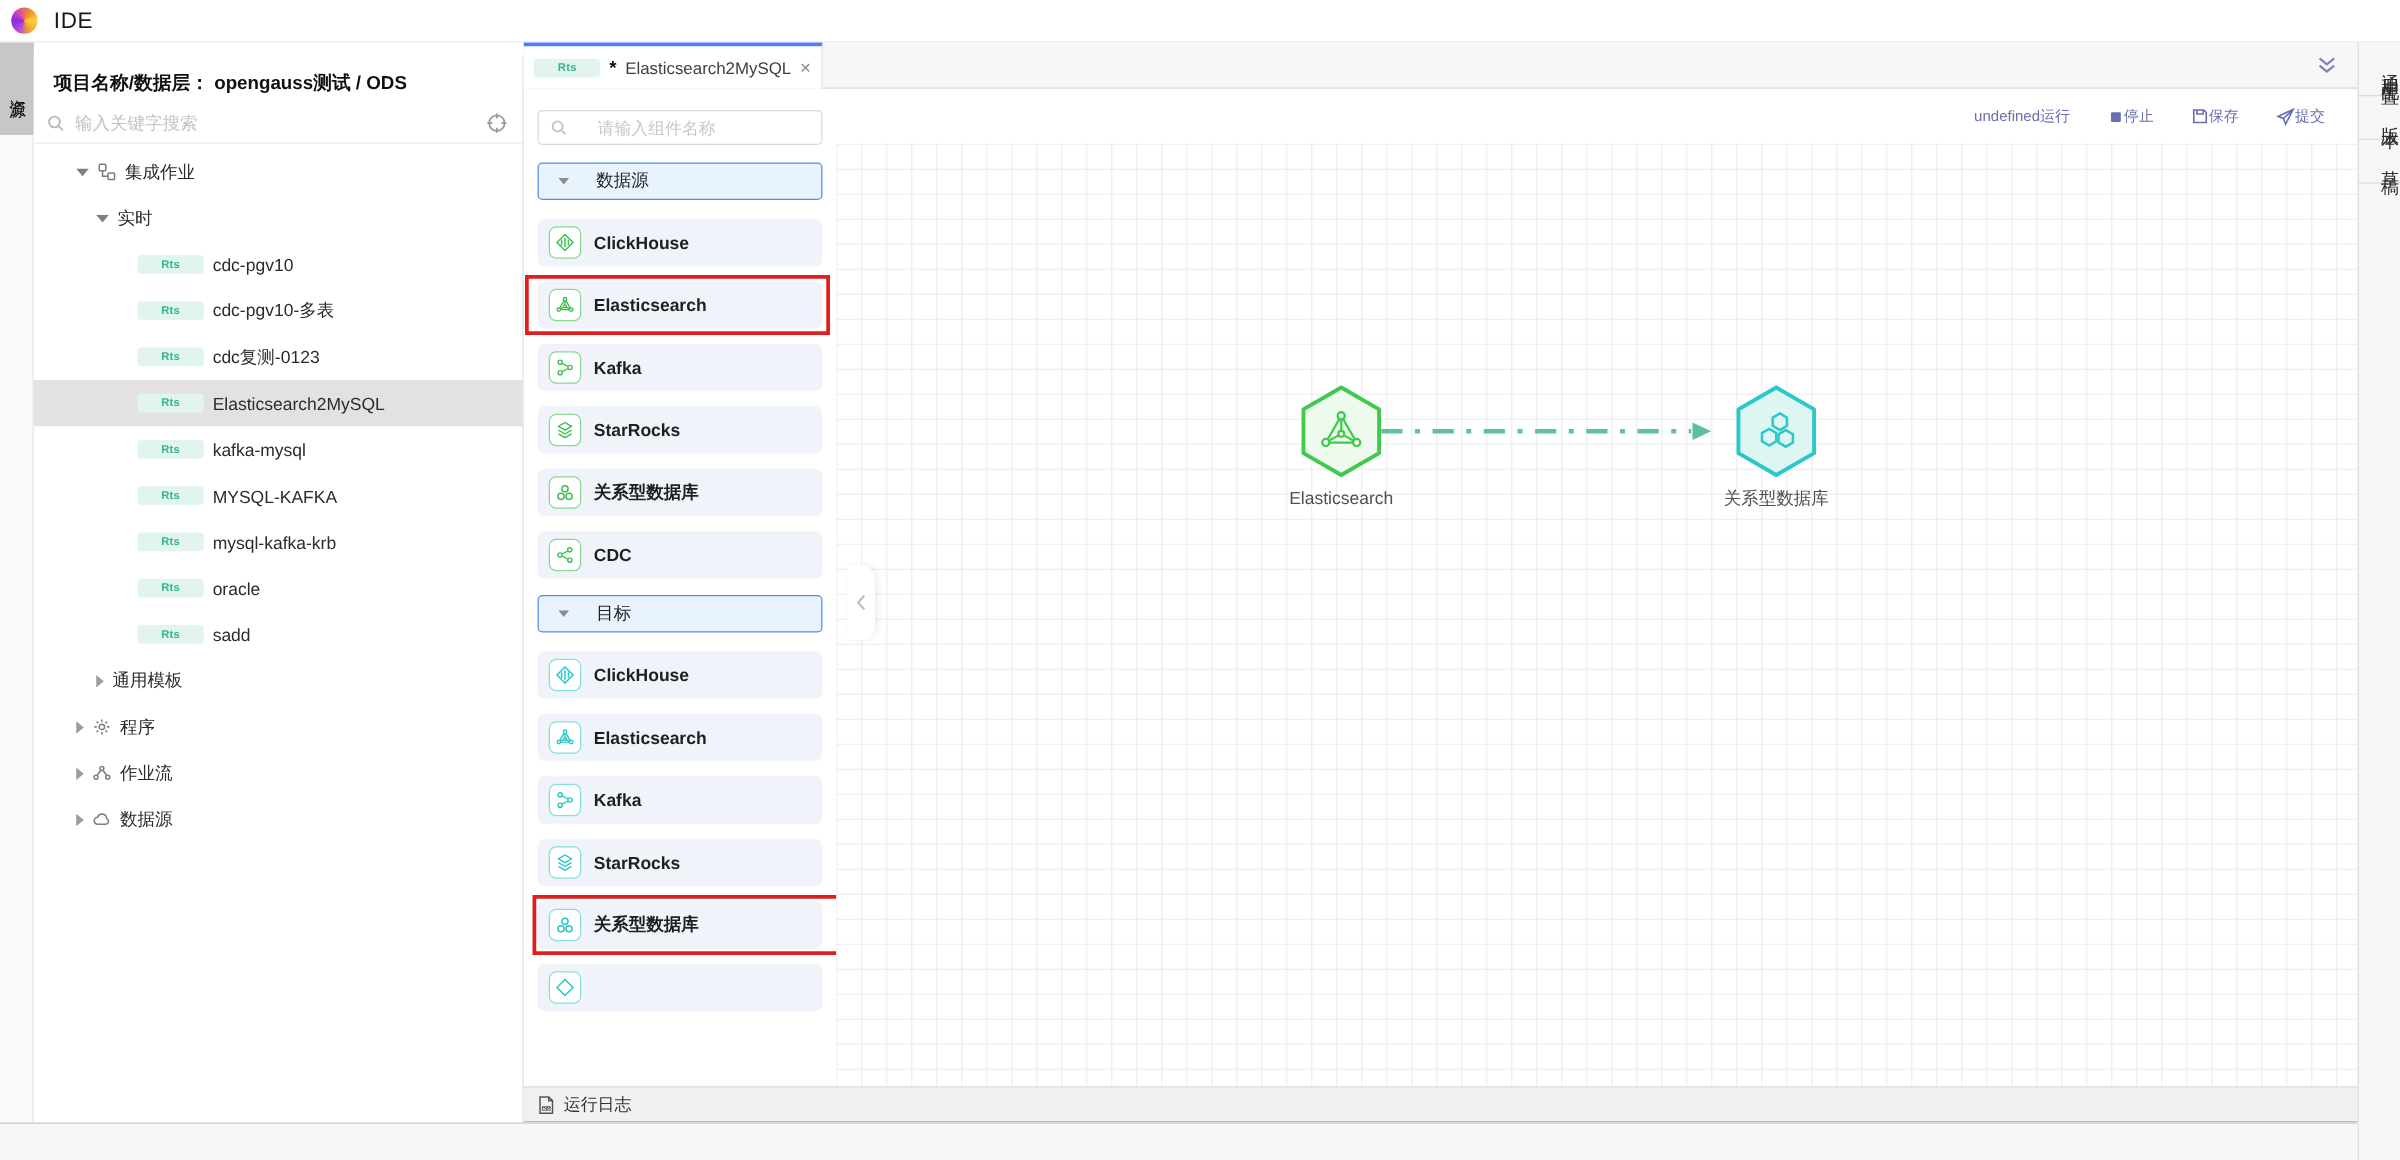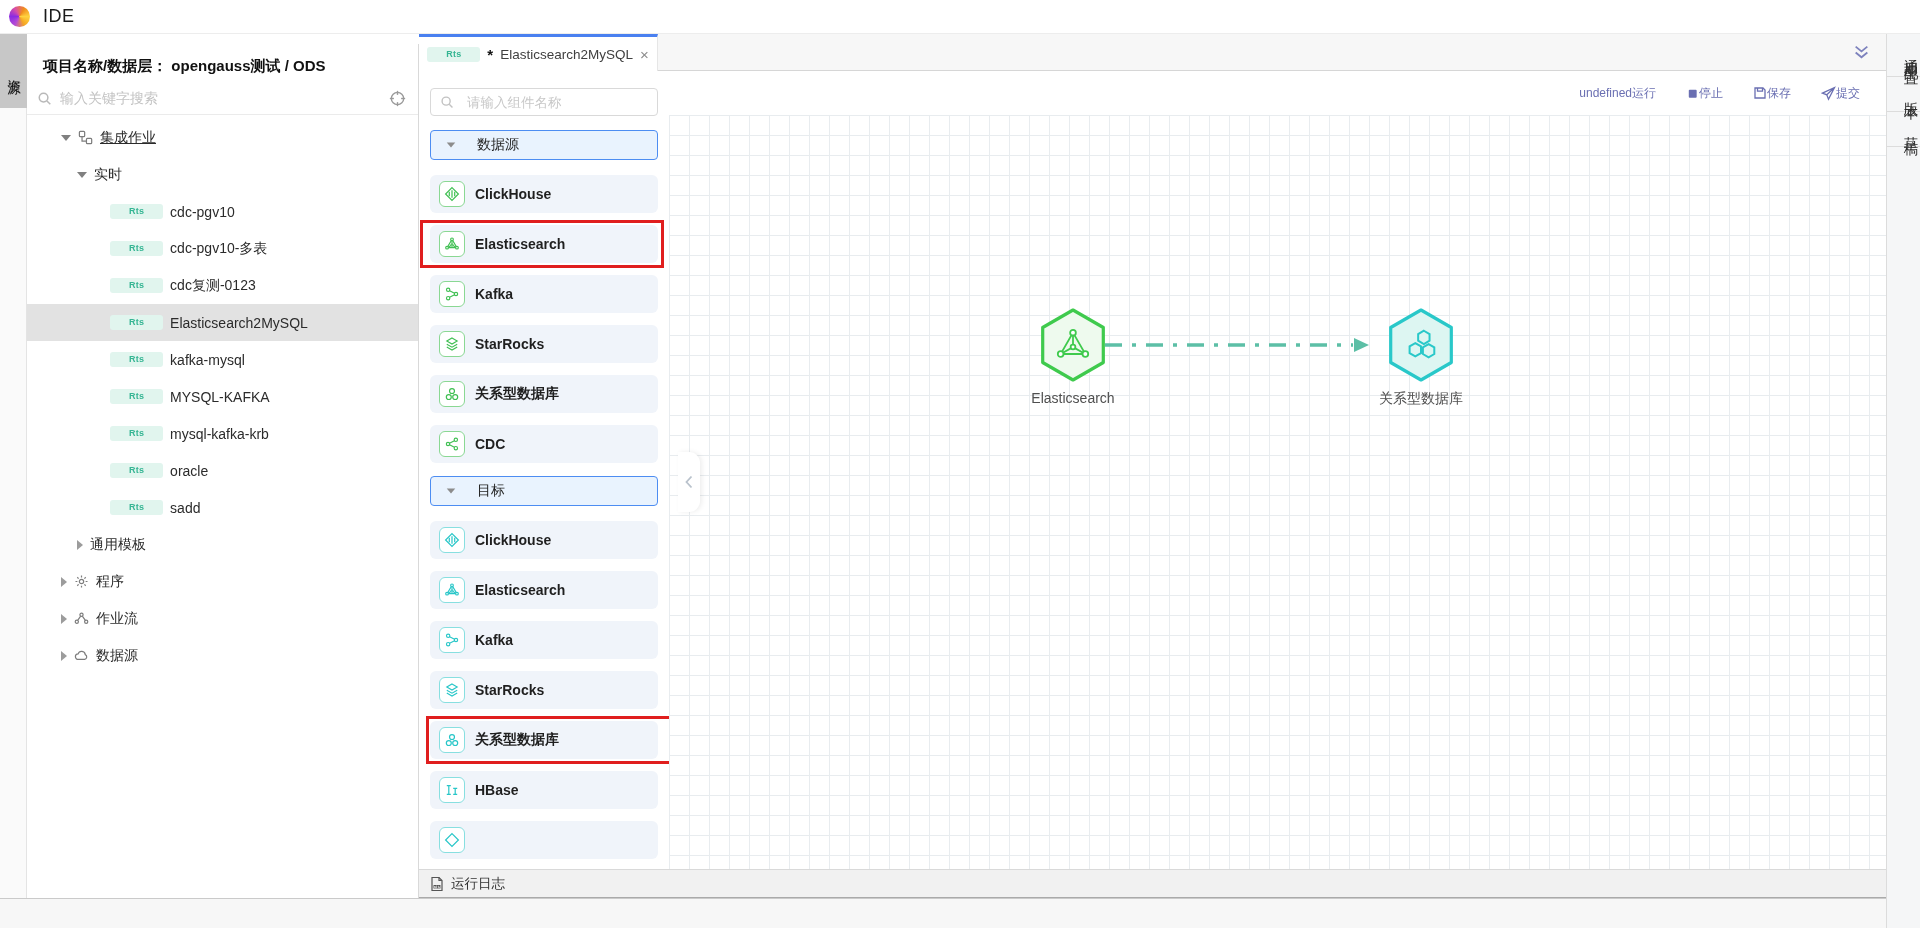--- a/index.html
+++ b/index.html
@@ -40,21 +40,21 @@
   #tab-active { width:239px; background:#fff; border-top:3px solid #4a80f0; border-right:1px solid #e6e6e6;
     display:flex; align-items:center; justify-content:center; gap:7px; font-size:13.5px; color:#404040; cursor:pointer; }
   #tab-dirty { font-weight:bold; color:#111; font-size:15px; }
   #tab-close { color:#8c8c8c; font-size:15px; cursor:pointer; }
   #tabbar-collapse { margin-left:auto; align-self:center; margin-right:16px; color:#7d82bd; cursor:pointer; display:flex; }
 
   #editor-body { flex:1; display:flex; position:relative; overflow:hidden; }
 
   
   #palette { width:250px; background:#fff; padding:17px 11px 0 11px; position:relative; }
-  .p-search { height:28px; border:1px solid #d9d9d9; border-radius:4px; display:flex; align-items:center; gap:13px; padding:0 9px; margin-bottom:14px; background:#fff; }
+  .p-search { height:28px; border:1px solid #d9d9d9; border-radius:4px; display:flex; align-items:center; gap:24px; padding:0 9px; margin-bottom:14px; background:#fff; }
   .p-search input { flex:1; border:none; outline:none; font-size:13.5px; background:transparent; color:#333; min-width:0; }
   .p-search input::placeholder { color:#c8c8c8; }
   .p-header { height:30px; background:#e9f3fe; border:1px solid #4d8df2; border-radius:4px; display:flex; align-items:center;
     padding:0 15px; gap:21px; margin:13px 0 15px 0; font-size:14px; color:#1f1f1f; cursor:pointer; }
   .p-header .caret-open { border-top-color:#8c8c8c; transform:scale(.85); }
   .p-item { height:38px; background:#f0f4fa; border-radius:6px; display:flex; align-items:center; gap:10px; padding:0 9px;
     margin-bottom:12px; position:relative; font-weight:bold; font-size:14px; color:#1f1f1f; cursor:grab; }
   .p-icon { width:26px; height:26px; border:1.5px solid; border-radius:6px; background:#fff; display:flex; align-items:center; justify-content:center; flex:0 0 26px; }
   .theme-green .p-icon { color:#3fbf52; border-color:#8ad893; }
   .theme-teal  .p-icon { color:#27c6c8; border-color:#87dfe0; }
@@ -115,21 +115,21 @@
       <svg width="17" height="17" viewBox="0 0 16 16" fill="none" stroke="#9a9a9a" stroke-width="1.3">
         <circle cx="8" cy="8" r="5.8"></circle>
           <line x1="8" y1="0.8" x2="8" y2="4.6"></line>
           <line x1="8" y1="11.4" x2="8" y2="15.2"></line>
         <line x1="0.8" y1="8" x2="4.6" y2="8"></line>
           <line x1="11.4" y1="8" x2="15.2" y2="8"></line>
         </svg>
     </span>
   </div>
   <div id="tree">
-      <div class="tree-row" style="padding-left: 34px; text-decoration: underline;">
+      <div class="tree-row" style="padding-left: 34px;">
         <span class="caret-open"></span>
         <span class="tree-icon">
           <svg width="15" height="15" viewBox="0 0 16 16" fill="none" stroke="currentColor" stroke-width="1.3">
             <rect x="1.5" y="1.5" width="5.6" height="5.6" rx="1"></rect>
             <rect x="9" y="9" width="5.6" height="5.6" rx="1"></rect>
             <path d="M4.3 7.1v4.7h4.7"></path>
           </svg>
         </span>
         <span>集成作业</span>
       </div>
@@ -365,29 +365,20 @@
           </div>
           <div class="p-item theme-teal hl-tgt">
             <span class="p-icon">
               <svg width="16" height="16" viewBox="0 0 20 20" fill="none" stroke="currentColor" stroke-width="1.5">
                 <circle cx="10" cy="6.3" r="3.1"></circle>
                 <circle cx="6" cy="13.8" r="3.1"></circle>
                 <circle cx="14" cy="13.8" r="3.1"></circle>
               </svg>
             </span>
             <span>关系型数据库</span>
-          </div>
-          <div class="p-item theme-teal">
-            <span class="p-icon">
-              <svg width="16" height="16" viewBox="0 0 20 20" fill="none" stroke="currentColor" stroke-width="1.5">
-                <path d="M3.5 4.5h5M6 4.5v11M3.5 15.5h5"></path>
-                <path d="M11.5 8h5M14 8v7.5M11.5 15.5h5"></path>
-              </svg>
-            </span>
-            <span>HBase</span>
           </div>
           <div class="p-item theme-teal">
             <span class="p-icon">
               <svg width="16" height="16" viewBox="0 0 20 20" fill="none" stroke="currentColor" stroke-width="1.5">
                 <path d="M10 2 18 10 10 18 2 10Z"></path>
               </svg>
             </span>
           </div>
         </div>
       <div id="collapse-handle">

